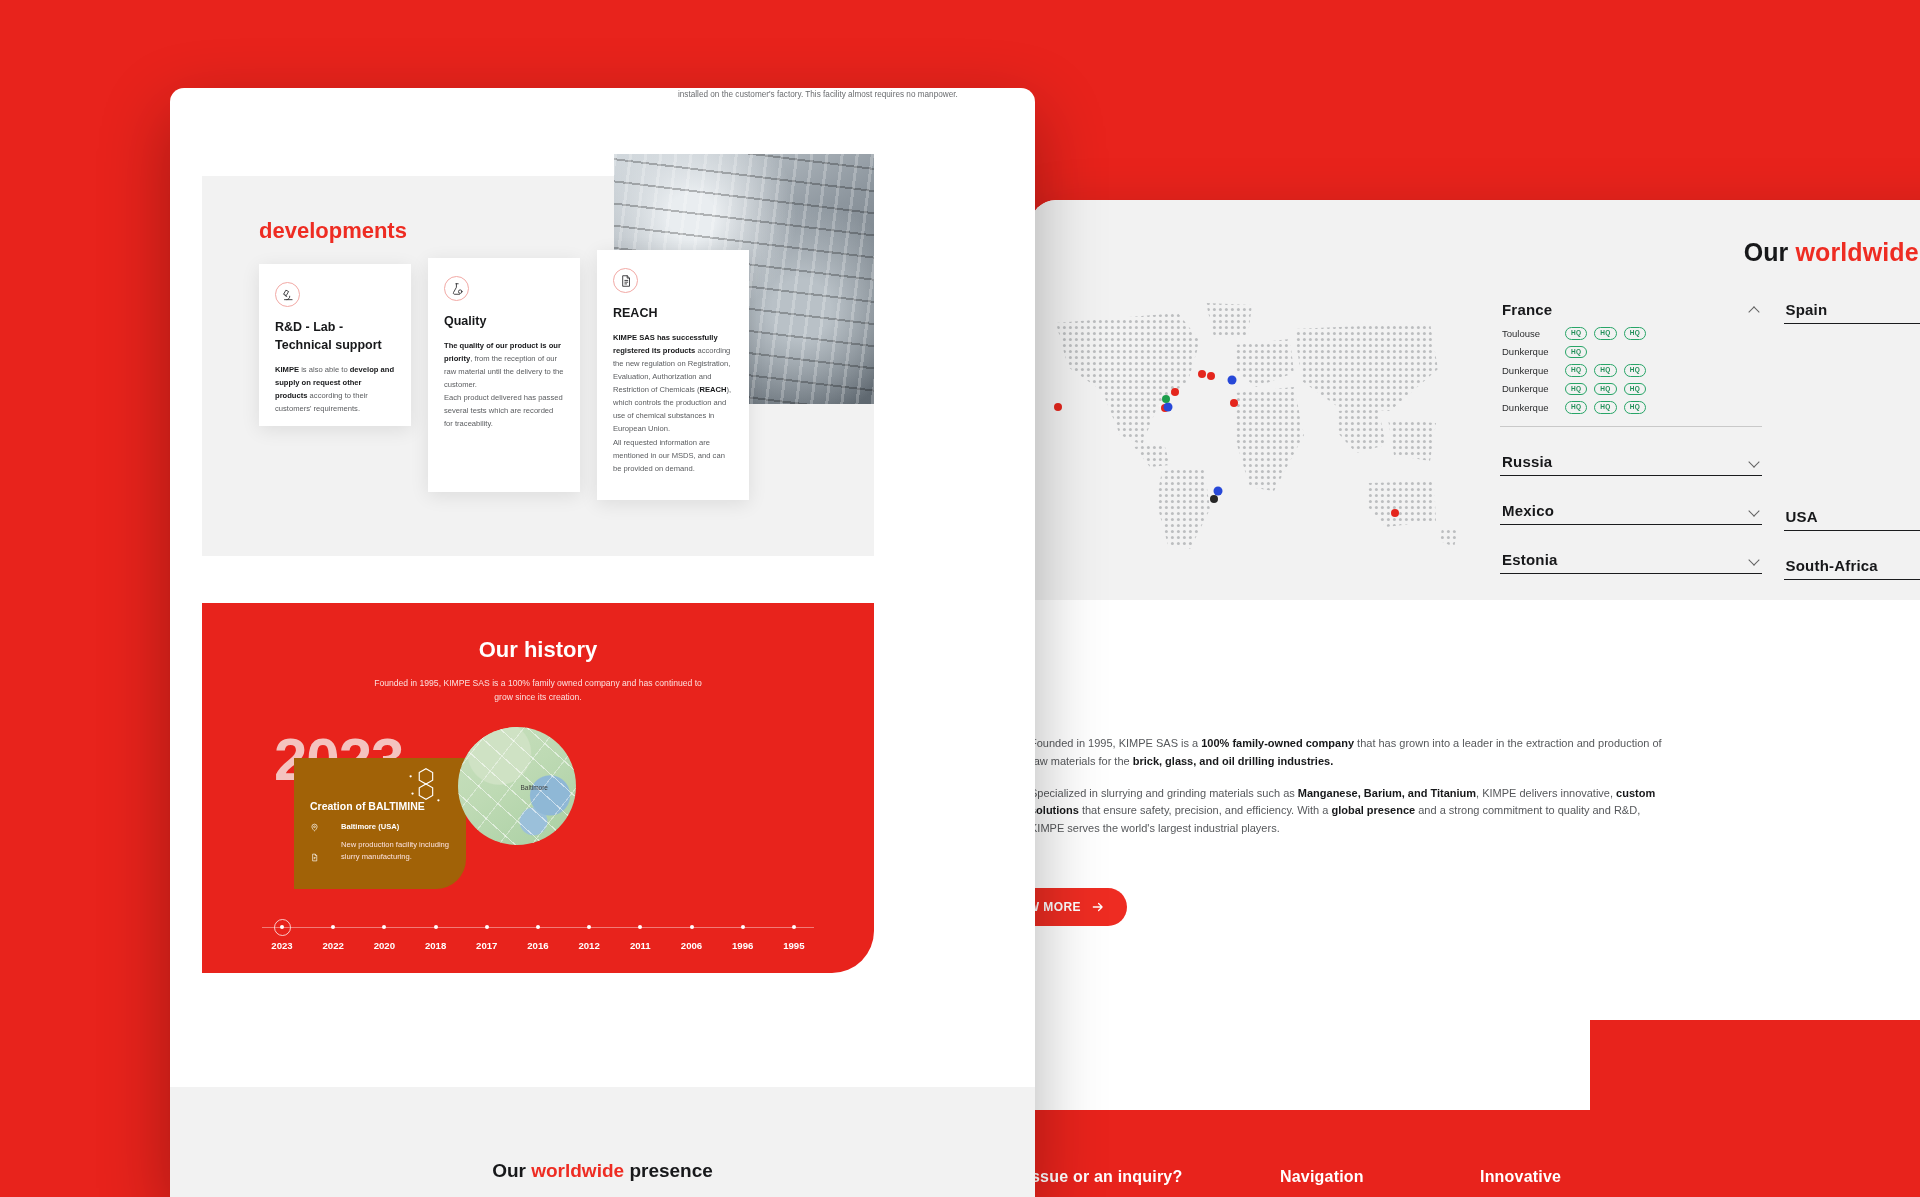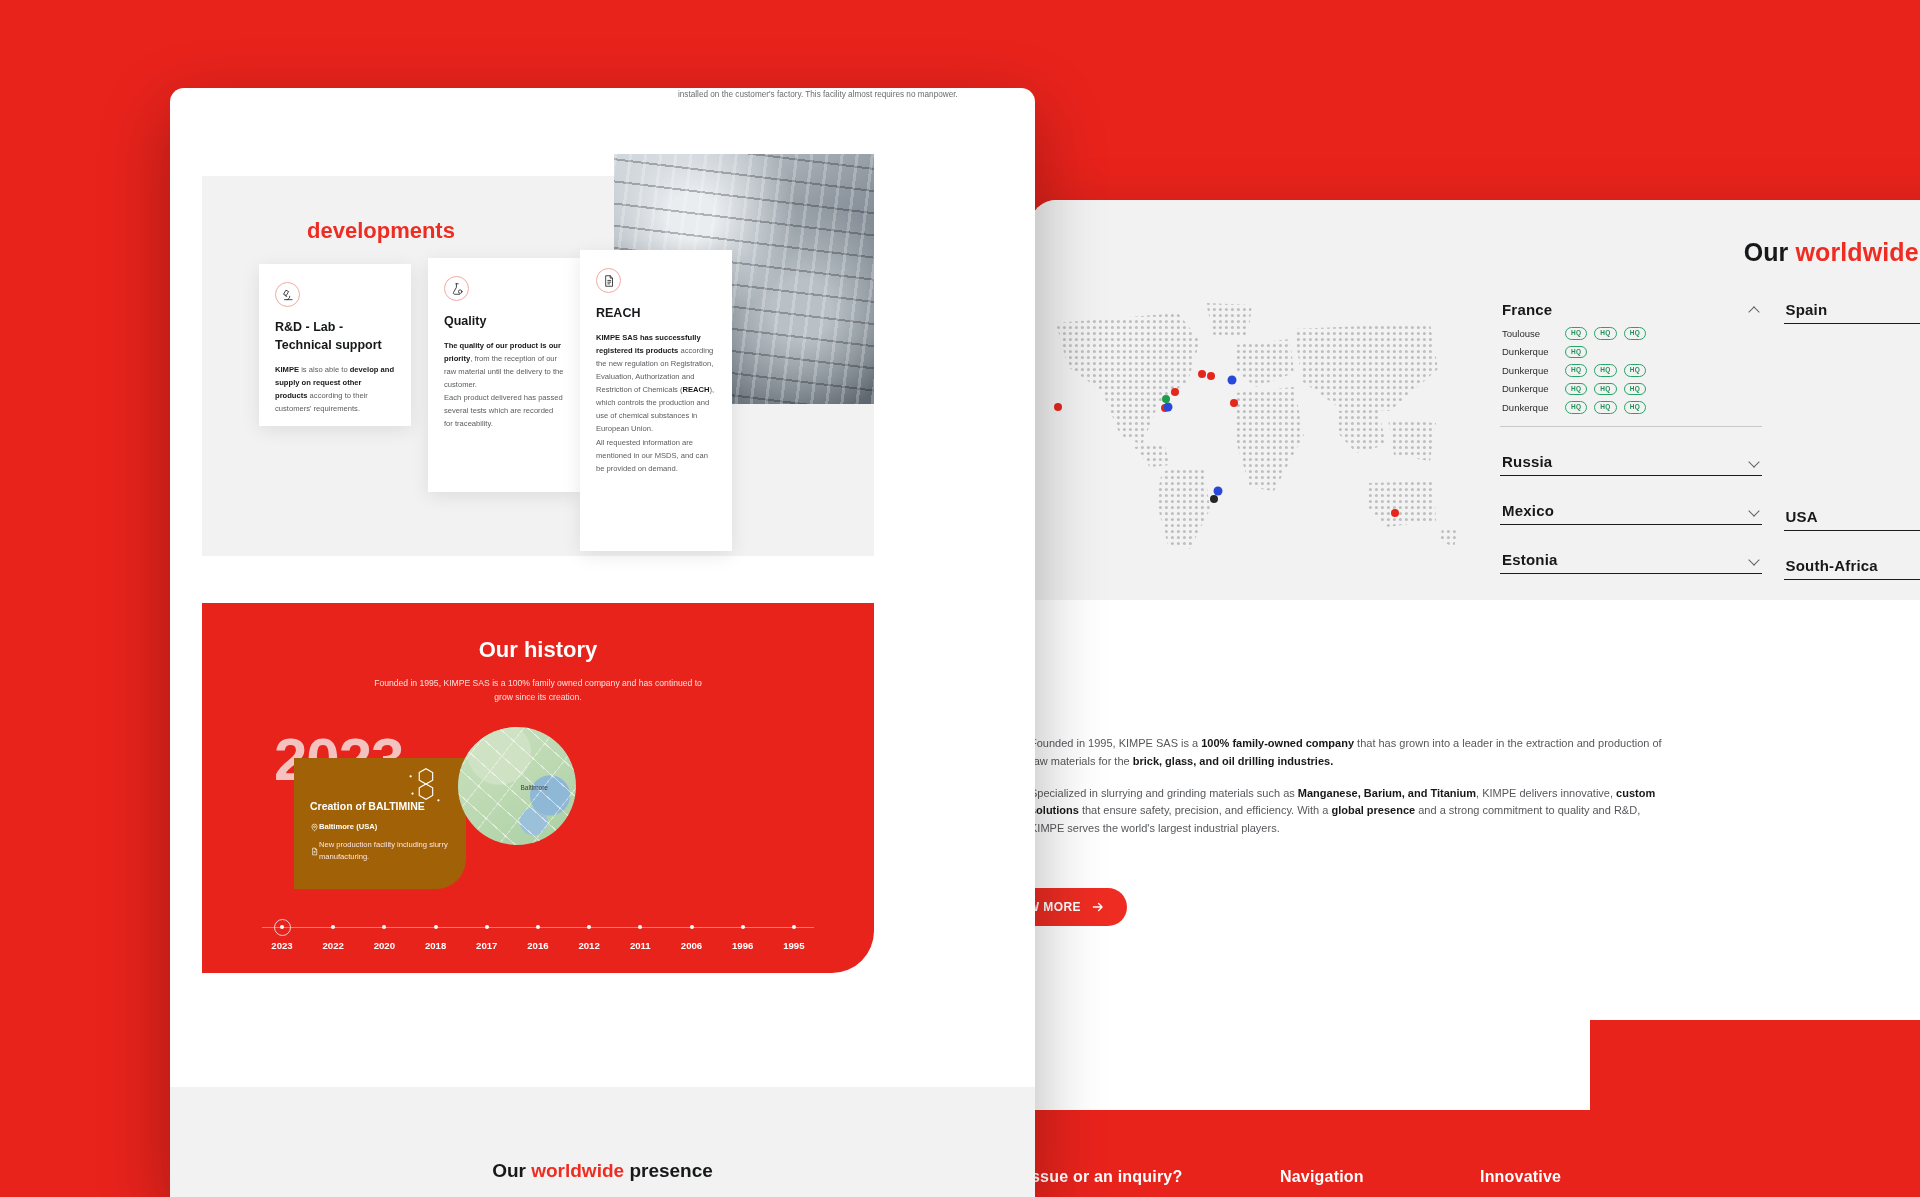--- a/index.html
+++ b/index.html
@@ -133,21 +133,21 @@
   }
   .fp-dev {
     position:absolute; left: 32px; top: 88px;
     width: 672px; height: 380px;
     background:#F2F2F2;
   }
   .fp-dev-title {
     position:absolute; left: 57px; top: 42px;
     font-size: 22px; font-weight:700; color:#17181A;
   }
-  .fp-dev-title .hl { color:#EE2C22;margin-left:48px; }
+  .fp-dev-title .hl { color:#EE2C22; }
   .fp-dev-photo {
     position:absolute; right: 0; top: -22px; width: 260px; height: 250px;
     border-radius: 0 0 0 120px;
     overflow:hidden;
   }
   .fp-dev-photo .mach {
     position:absolute; inset:0;
     background:
       repeating-linear-gradient(97deg, rgba(255,255,255,.22) 0 3px, rgba(0,0,0,0) 3px 15px),
       repeating-linear-gradient(7deg, rgba(0,0,0,.25) 0 2px, rgba(0,0,0,0) 2px 22px),
@@ -156,21 +156,21 @@
       linear-gradient(150deg, #cfd6db 0%, #8d969e 45%, #5d666e 100%);
     filter: blur(.4px);
   }
   .cards { position:absolute; left: 57px; top: 88px; display:flex; align-items:flex-start; }
   .card {
     background:#fff; width: 152px; padding: 18px 16px 20px 16px;
     box-shadow: 0 4px 18px rgba(0,0,0,.09);
   }
   .card.c1 { height: 162px; }
   .card.c2 { height: 234px; margin-left: 17px; margin-top: -6px; }
-  .card.c3 { height: 301px; margin-top: -14px; }
+  .card.c3 { height: 250px; margin-left: 17px; margin-top: -14px; }
   .card-icon {
     width: 25px; height: 25px; border-radius: 50%;
     border: 1px solid #F2A9A5;
     display:flex; align-items:center; justify-content:center;
     margin-bottom: 11px;
   }
   .card-icon svg { width: 14px; height: 14px; }
   .card-title { font-size: 12.5px; font-weight:700; color:#17181A; line-height:1.45; margin-bottom: 9px; }
   .card-body { font-size: 7.6px; color:#5A5C5F; line-height:1.72; }
   .card-body b { color:#17181A; font-weight:700; }
@@ -187,21 +187,21 @@
     font-size: 60px; font-weight: 700; color: #F4C3BF; letter-spacing: -1px;
   }
   .hist-card {
     position:absolute; left: 92px; top: 155px;
     width: 172px; height: 131px;
     background: #a16207;
     border-radius: 0 0 30px 0;
     padding: 42px 16px 0 16px;
   }
   .hist-card h4 { font-size: 10.5px; font-weight:700; color:#fff; margin-bottom: 9px; }
-  .hist-line { display:flex; gap:0; align-items:center; margin-bottom: 7px; }
+  .hist-line { display:flex; gap:22px; align-items:flex-end; margin-bottom: 7px; }
   .hist-line svg { width: 9px; height: 9px; flex: none; margin-top: 1px; }
   .hist-line span { font-size: 7.6px; color:#FCE3E1; line-height:1.5; }
   .hist-line.bold span { font-weight: 700; color:#fff; }
   .hist-molecule { position:absolute; left: 200px; top: 158px; width: 46px; height: 46px; }
   .hist-map {
     position:absolute; left: 256px; top: 124px; width: 118px; height: 118px;
     border-radius:50%; overflow:hidden;
   }
   .hist-map .terrain {
     position:absolute; inset:0;

